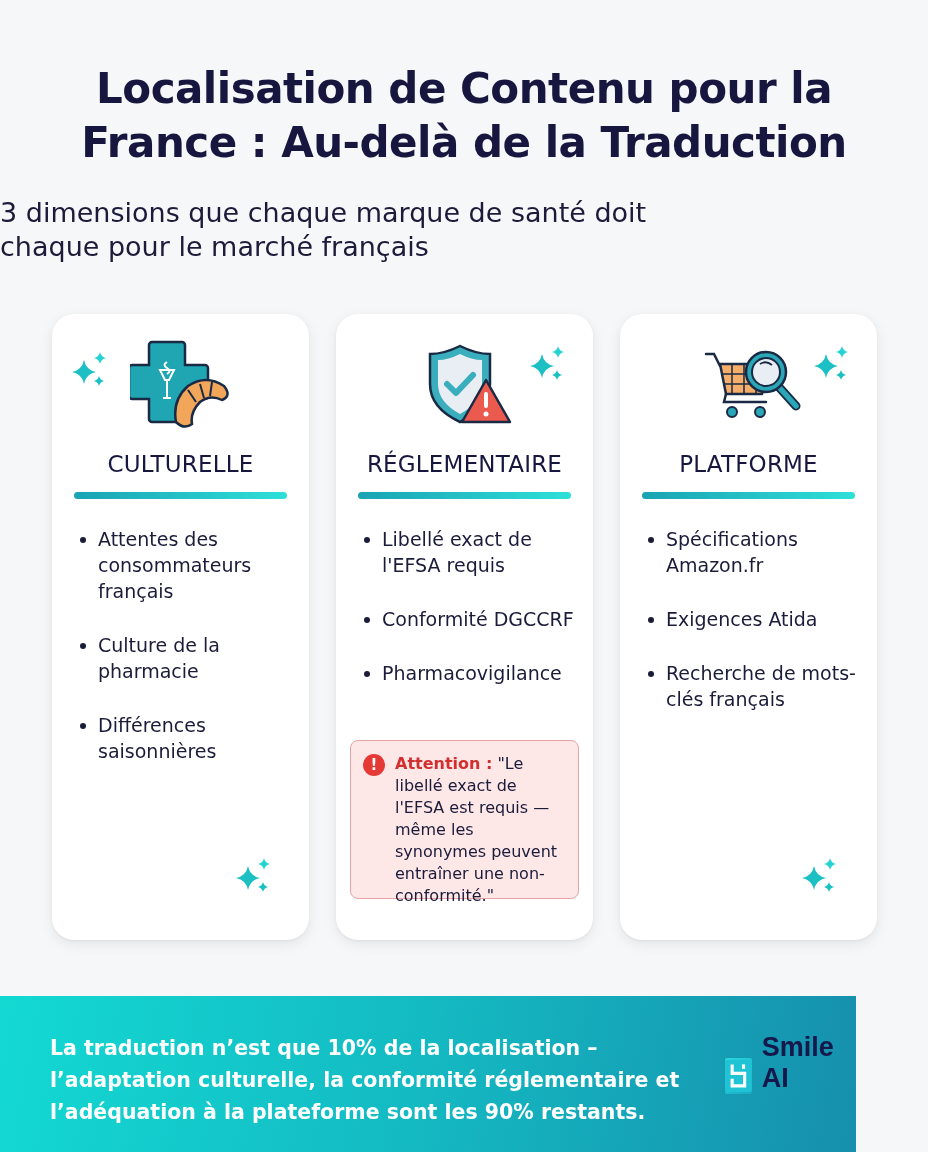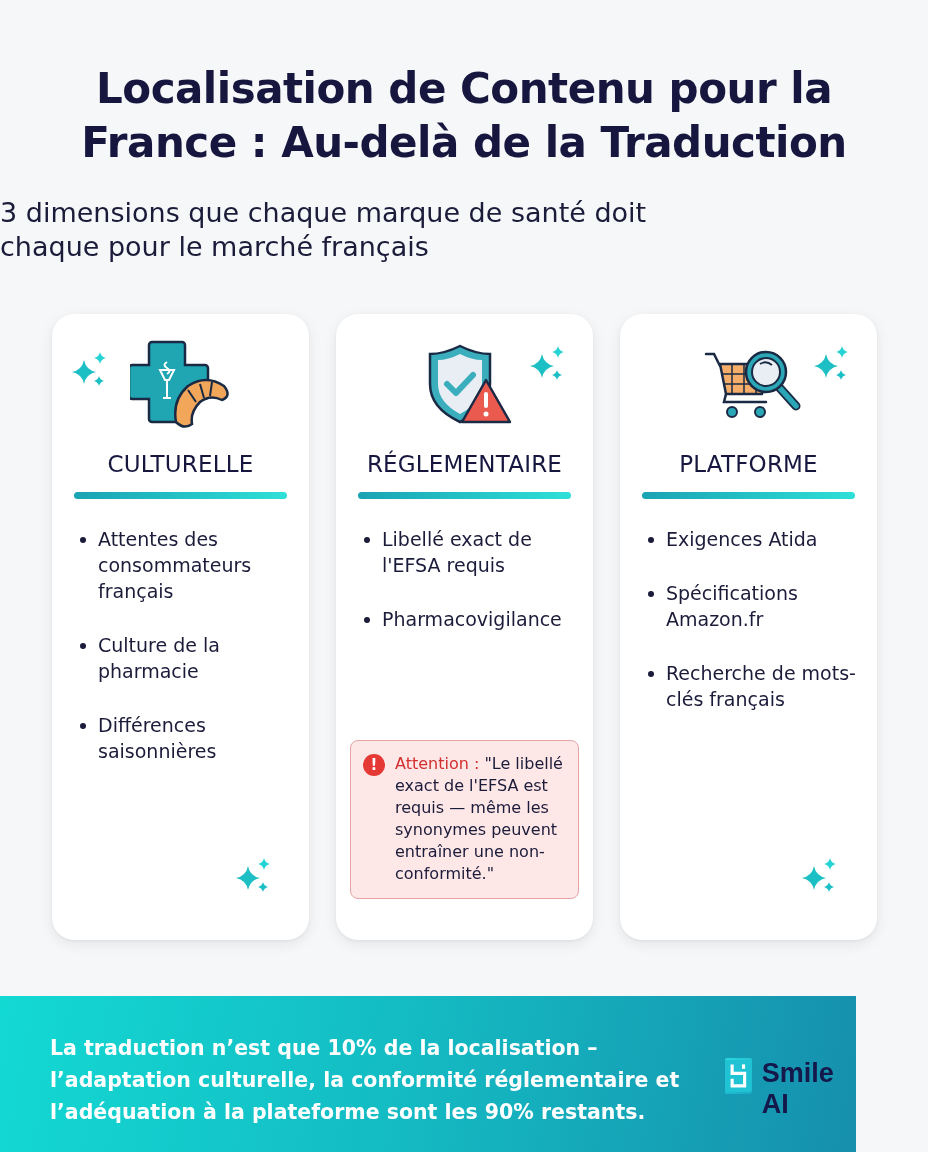--- a/index.html
+++ b/index.html
@@ -54,32 +54,32 @@
   .alert {
     position: absolute; left: 14px; right: 14px; top: 426px; height: 159px;
     background: #fde7e7; border: 1.5px solid #e7a4a4; border-radius: 8px;
     padding: 12px 10px 10px 44px; font-size: 16px; line-height: 22px; color: #1b1b3a;
   }
   .alert .alert-icon {
     position: absolute; left: 12px; top: 13px; width: 22px; height: 22px;
     border-radius: 50%; background: #e53935; color: #fff; font-weight: bold;
     font-size: 15px; line-height: 22px; text-align: center;
   }
-  .alert .label { color: #d32f2f; font-weight: normal; }
+  .alert .label { color: #d32f2f; font-weight: bold; }
   .footer {
     position: absolute; left: 0; top: 996px; width: 856px; height: 156px;
     background: linear-gradient(100deg, #13d9d3 0%, #14b9c2 50%, #168fad 100%);
   }
   .footer-text {
     position: absolute; left: 50px; top: 36px; width: 660px;
     font-size: 20.5px; line-height: 32px; color: #ffffff; font-weight: bold;
   }
   .logo {
     position: absolute; left: 690px; top: 62px; height: 36px;
-    display: flex; align-items: flex-start; margin-left: 35px;
+    display: flex; align-items: flex-end; margin-left: 35px;
   }
   .logo-mark {
     width: 30px; height: 36px; background: linear-gradient(135deg,#2ad8e0,#1aa9c4);
     border-radius: 2px; position: relative;
   }
   .logo-name {
     margin-left: 10px; font-weight: bold; font-size: 27px; color: #14184a;
     font-family: "Liberation Sans", sans-serif;
   }
 </style>
@@ -138,20 +138,21 @@
     <svg class="sparkle" style="left:192px;top:6px" width="40" height="44" viewBox="0 0 40 44">
       <path d="M14 12 Q16 22 26 24 Q16 26 14 36 Q12 26 2 24 Q12 22 14 12Z" fill="#1bbfc4"></path>
       <path d="M30 4 Q31 9 36 10 Q31 11 30 16 Q29 11 24 10 Q29 9 30 4Z" fill="#24d3d3"></path>
       <path d="M29 28 Q30 32 34 33 Q30 34 29 38 Q28 34 24 33 Q28 32 29 28Z" fill="#1bbfc4"></path>
     </svg>
   </div>
   <div class="card-title">RÉGLEMENTAIRE</div>
   <div class="underline"></div>
   <ul class="bullets">
     <li>Libellé exact de l'EFSA requis</li>
+    <li>Conformité DGCCRF</li>
     <li>Pharmacovigilance</li>
   </ul>
   <div class="alert">
     <span class="alert-icon">!</span>
     <span class="label">Attention :</span><span> "Le libellé exact de l'EFSA est requis — même les synonymes peuvent entraîner une non-conformité."</span>
   </div>
 </div>
 
 <div class="card c3">
   <div class="icon-wrap">
@@ -170,22 +171,22 @@
     </svg>
     <svg class="sparkle" style="left:192px;top:6px" width="40" height="44" viewBox="0 0 40 44">
       <path d="M14 12 Q16 22 26 24 Q16 26 14 36 Q12 26 2 24 Q12 22 14 12Z" fill="#1bbfc4"></path>
       <path d="M30 4 Q31 9 36 10 Q31 11 30 16 Q29 11 24 10 Q29 9 30 4Z" fill="#24d3d3"></path>
       <path d="M29 28 Q30 32 34 33 Q30 34 29 38 Q28 34 24 33 Q28 32 29 28Z" fill="#1bbfc4"></path>
     </svg>
   </div>
   <div class="card-title">PLATFORME</div>
   <div class="underline"></div>
   <ul class="bullets">
+    <li>Spécifications Amazon.fr</li>
     <li>Exigences Atida</li>
-    <li>Spécifications Amazon.fr</li>
     <li>Recherche de mots-clés français</li>
   </ul>
   <svg class="sparkle" style="left:180px;top:540px" width="44" height="44" viewBox="0 0 44 44">
     <path d="M14 12 Q16 22 26 24 Q16 26 14 36 Q12 26 2 24 Q12 22 14 12Z" fill="#1bbfc4"></path>
     <path d="M30 4 Q31 9 36 10 Q31 11 30 16 Q29 11 24 10 Q29 9 30 4Z" fill="#24d3d3"></path>
     <path d="M29 28 Q30 32 34 33 Q30 34 29 38 Q28 34 24 33 Q28 32 29 28Z" fill="#1bbfc4"></path>
   </svg>
 </div>
 
 <div class="footer">

